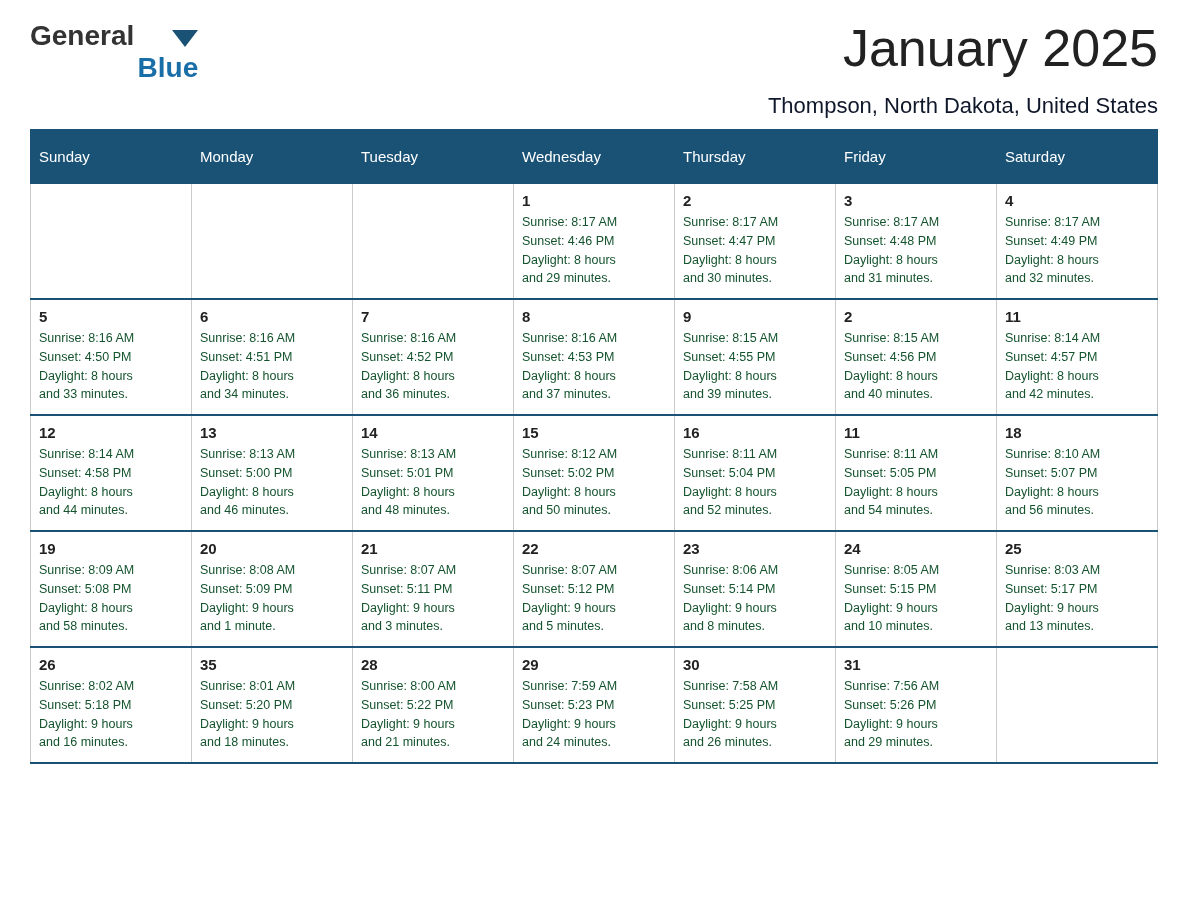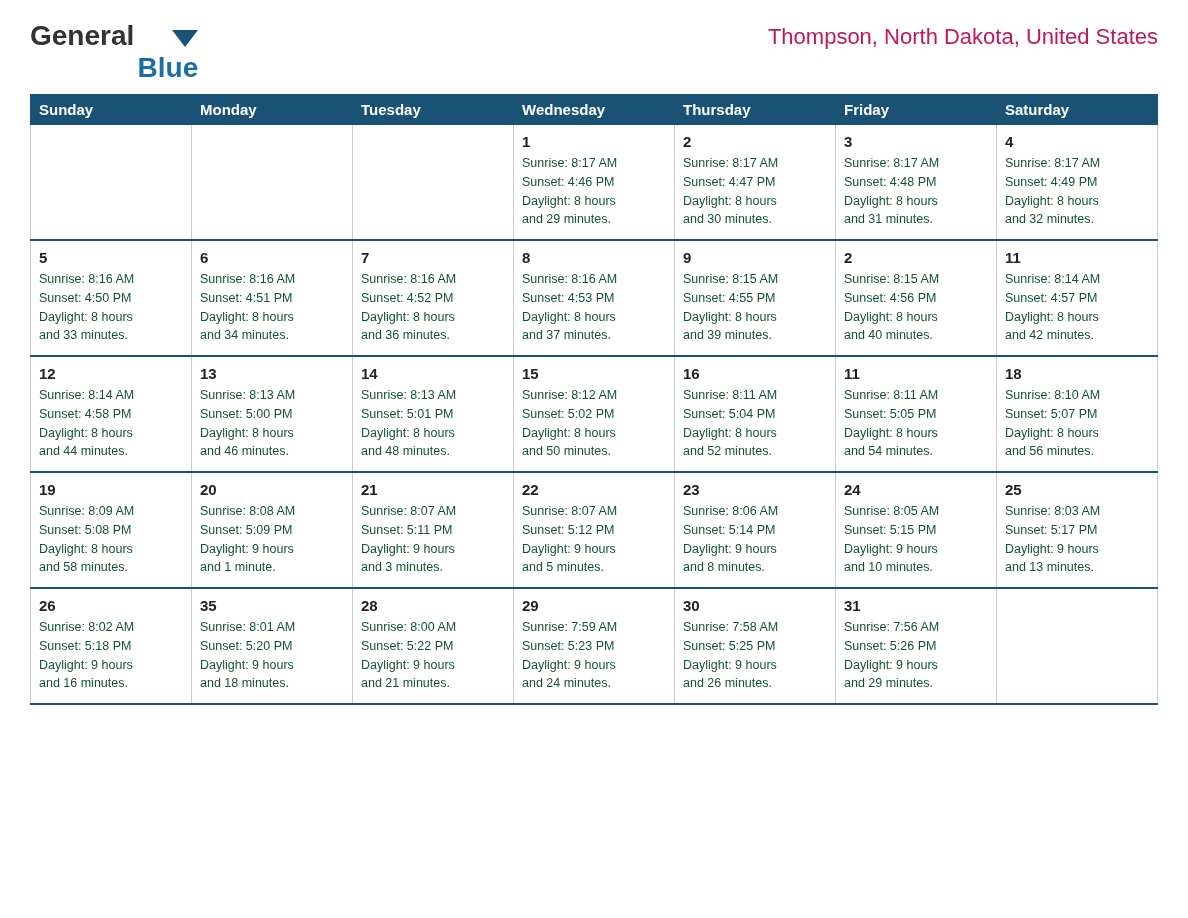--- a/index.html
+++ b/index.html
@@ -45,34 +45,34 @@
       text-align: right;
     }
     .month-title {
       font-size: 52px;
       font-weight: normal;
       color: #222;
       line-height: 1.1;
     }
     .location-title {
       font-size: 22px;
-      color: #be185d;
-      margin-top: 4px;
+      color: #0f172a;
+      margin-top: 16px;
     }
     table {
       width: 100%;
       border-collapse: collapse;
       margin-top: 10px;
     }
     thead tr th {
       background-color: #1a5276;
       color: #fff;
-      padding: 6px 8px;
+      padding: 18px 8px;
       font-size: 15px;
-      font-weight: bold;
+      font-weight: normal;
       text-align: left;
       border: 1px solid #1a5276;
     }
     tbody tr td {
       vertical-align: top;
       padding: 8px 8px 10px 8px;
       border: 1px solid #ccc;
       font-size: 13px;
       color: #333;
       min-height: 90px;
@@ -108,20 +108,21 @@
         <div style="display:flex; flex-direction:column; align-items:center; margin-left:2px; margin-top:4px;">
           <div style="width:0;height:0;border-left:13px solid transparent;border-right:13px solid transparent;border-top:17px solid #1a5276;"></div>
         </div>
       </div>
       <div style="display:flex; justify-content:flex-end; margin-top:0px;">
         <span class="logo-blue">Blue</span>
       </div>
     </div>
   </div>
   <div class="title-block">
+    <div class="month-title">January 2025</div>
     <div class="location-title">Thompson, North Dakota, United States</div>
   </div>
 </div>
 
 <table>
   <thead>
     <tr>
 
     <th>Sunday</th>
         <th>Monday</th>

